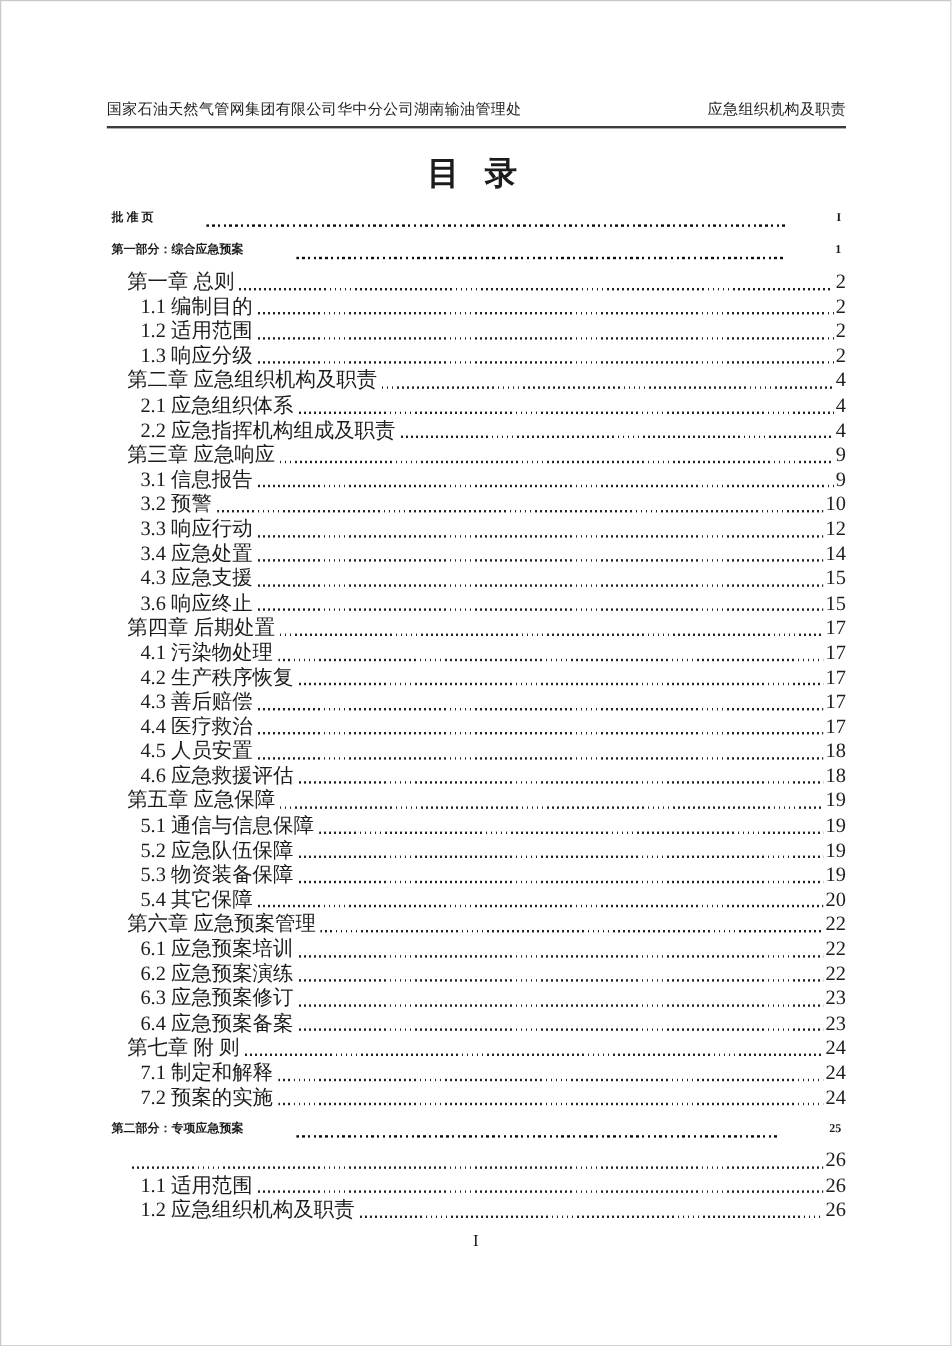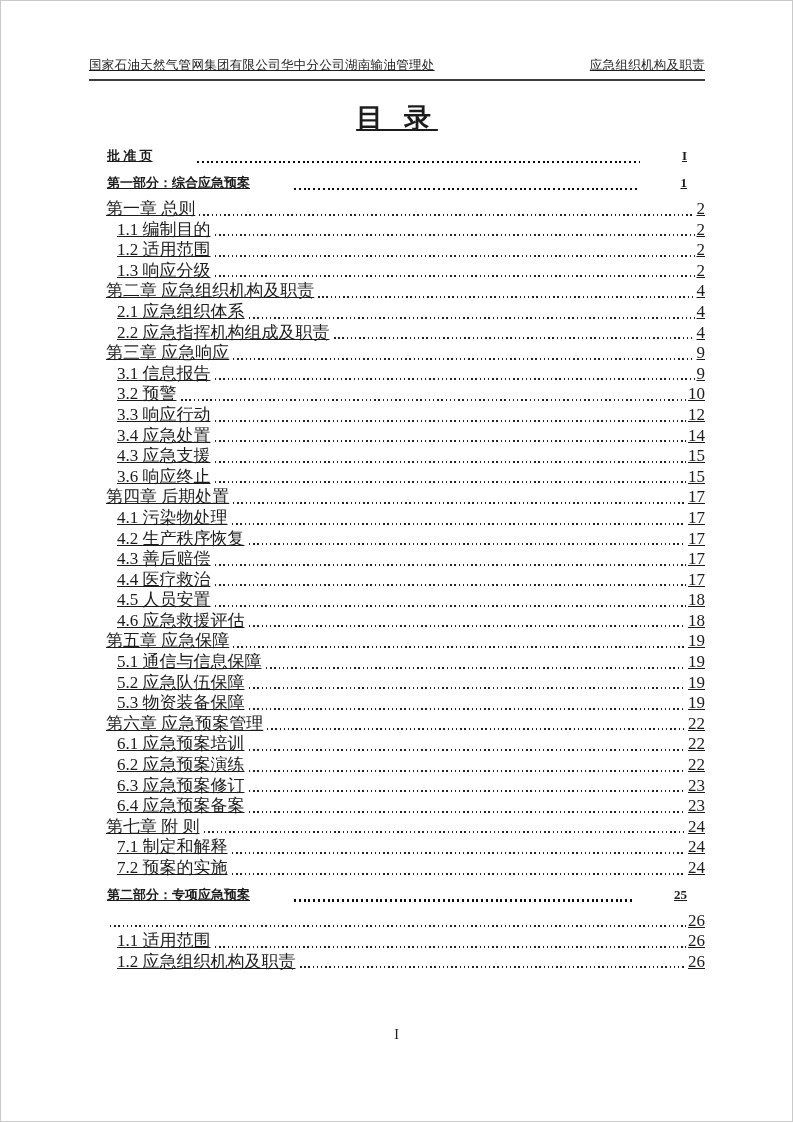--- a/index.html
+++ b/index.html
@@ -10,23 +10,22 @@
     background: #ffffff;
     border: 1px solid #c9c9c9;
     box-sizing: border-box;
     overflow: hidden;
     font-family: "Liberation Serif", "DejaVu Serif", serif;
     color: #1c1c1c;
   }
   .page-inner {
     position: absolute;
     top: 0; left: 0; right: 0; bottom: 0;
-    padding: 56px 87px 0 88px;
+    padding: 82px 87px 0 88px;
     box-sizing: border-box;
-    text-decoration: underline;
   }
   .header {
     display: flex;
     justify-content: space-between;
     align-items: flex-end;
     font-size: 12.5px;
     letter-spacing: 0.3px;
     padding-bottom: 5px;
     border-bottom: 2px solid #3c3c3c;
     white-space: nowrap;
@@ -43,24 +42,24 @@
   .toc-row {
     display: flex;
     align-items: baseline;
     font-size: 17px;
     height: 20.6px;
     line-height: 20.6px;
     white-space: nowrap;
   }
   .toc-row.lvl0 {
     font-weight: bold;
-    font-size: 13px;
+    font-size: 10px;
     height: 22px;
     line-height: 22px;
-    margin: 5px 18px;
+    margin: 5px 4px;
     gap: 40px;
   }
   .toc-row.lvl1 { padding-left: 17px; }
   .toc-row.lvl2 { padding-left: 28px; }
   .toc-text { flex: 0 0 auto; }
   .leader {
     flex: 1 1 auto;
     align-self: flex-end;
     height: 2px;
     margin: 0 2px 4px 4px;
@@ -222,20 +221,25 @@
         <div class="toc-row lvl2">
     <span class="toc-text">5.2 应急队伍保障</span>
     <span class="leader"></span>
     <span class="toc-page">19</span>
   </div>
         <div class="toc-row lvl2">
     <span class="toc-text">5.3 物资装备保障</span>
     <span class="leader"></span>
     <span class="toc-page">19</span>
   </div>
+        <div class="toc-row lvl2">
+    <span class="toc-text">5.4 其它保障</span>
+    <span class="leader"></span>
+    <span class="toc-page">20</span>
+  </div>
         <div class="toc-row lvl1">
     <span class="toc-text">第六章 应急预案管理</span>
     <span class="leader"></span>
     <span class="toc-page">22</span>
   </div>
         <div class="toc-row lvl2">
     <span class="toc-text">6.1 应急预案培训</span>
     <span class="leader"></span>
     <span class="toc-page">22</span>
   </div>

